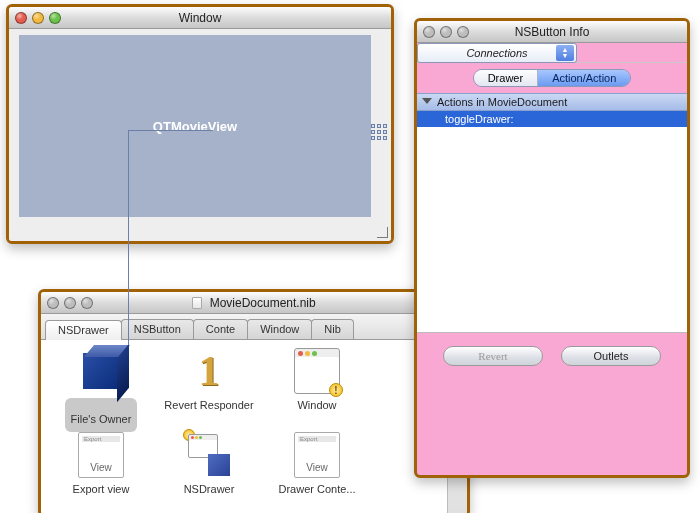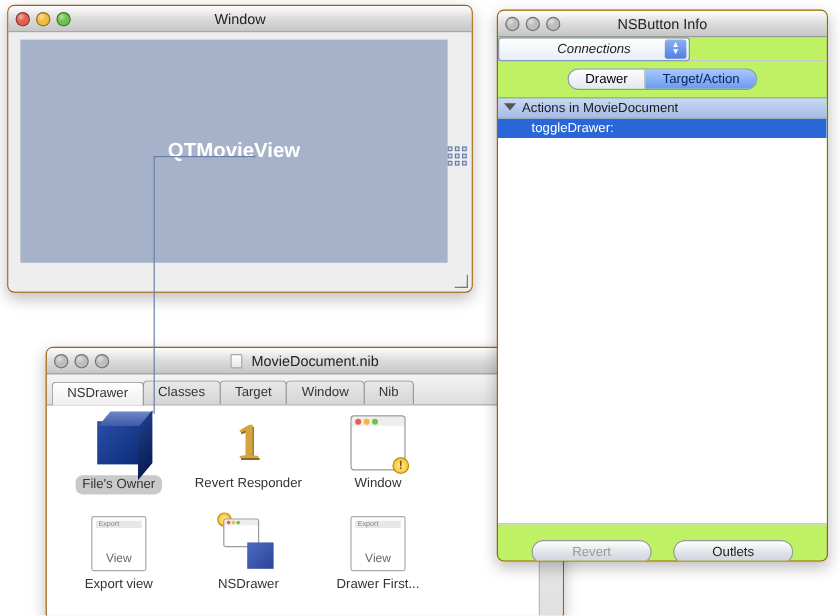--- a/index.html
+++ b/index.html
@@ -9,21 +9,21 @@
     background: #fff;
     width: 700px;
     height: 513px;
     position: relative;
     overflow: hidden;
   }
 
   
   .win {
     position: absolute;
-    border: 1px solid #a16207;
+    border: 3px solid #a16207;
     border-radius: 6px;
     background: #ececec;
     box-shadow: 0 5px 12px rgba(0,0,0,.25);
     overflow: hidden;
   }
   .titlebar {
     height: 22px;
     background: linear-gradient(#fdfdfd, #dcdcdc 50%, #c6c6c6);
     border-bottom: 1px solid #9a9a9a;
     display: flex;
@@ -73,21 +73,21 @@
   }
   .qtview {
     position: absolute;
     left: 10px; right: 20px; top: 6px; bottom: 24px;
     background: #a6b2c9;
     display: flex;
     align-items: center;
     justify-content: center;
     color: #fff;
     font-weight: bold;
-    font-size: 17px;
+    font-size: 13px;
   }
   .grid-handle {
     position: absolute;
     right: 4px; top: 95px;
     display: grid;
     grid-template-columns: repeat(3, 4px);
     grid-auto-rows: 4px;
     gap: 2px;
   }
   .grid-handle i {
@@ -154,21 +154,21 @@
     width: 108px;
     height: 84px;
     display:flex;
     flex-direction:column;
     align-items:center;
     justify-content:flex-start;
     font-size:11px;
     color:#333;
   }
   .nib-item .ico { width:46px; height:46px; margin-bottom:4px; position:relative; }
-  .nib-item.selected .lab { background:#c9c9c9; border-radius:6px; padding:2px 6px; }
+  .nib-item.selected .lab { background:#c9c9c9; border-radius:6px; padding:15px 6px; }
   .nib-item .lab { padding:1px 4px; white-space:nowrap; max-width:100px; overflow:hidden; text-overflow:ellipsis; }
 
   
   .ico-cube {
     background: linear-gradient(135deg,#2a4fa6,#0a2c7a);
     transform: rotate(0);
     width:36px; height:36px; margin:5px;
     position:relative;
   }
   .ico-cube::before{
@@ -242,23 +242,23 @@
     align-items:center;
     padding-top:4px;
     gap:4px;
   }
   #w-nib .side-strip .sb {
     width:14px;height:12px;border:1px solid #aaa;background:#eee;border-radius:2px;font-size:8px;line-height:10px;text-align:center;color:#666;
   }
 
   
   #w-info {
-    left: 414px; top: 8px;
+    left: 414px; top: 18px;
     width: 276px; height: 460px;
-    background:#bef264;
+    background:#f9a8d4;
   }
   #w-info .toolbar {
     height:20px;
     display:flex; align-items:center; justify-content:flex-start;
     border-bottom:1px solid #c9c9c9;
     font-style:italic;
   }
   .aqua-select {
     width:160px; height:20px;
     border:1px solid #8a99b8;
@@ -304,21 +304,21 @@
   }
   #w-info .list-head .disc{
     position:absolute; left:5px; top:4px;
     width:0;height:0;
     border-left:5px solid transparent;
     border-right:5px solid transparent;
     border-top:6px solid #555;
   }
   #w-info .list-body{
     background:#fff;
-    height:338px;
+    height:222px;
     border-bottom:1px solid #bbb;
     overflow:auto;
   }
   #w-info .list-row{
     padding:2px 6px 2px 28px;
     font-size:11px;
   }
   #w-info .list-row.sel{
     background:#2b66d8;
     color:#fff;
@@ -329,21 +329,21 @@
   }
   .aqua-btn{
     min-width:100px; height:20px;
     border:1px solid #9a9a9a;
     border-radius:10px;
     background:linear-gradient(#ffffff,#dcdfe6 60%,#cfd3da);
     font-size:11px; color:#222;
     display:flex;align-items:center;justify-content:center;
     box-shadow: inset 0 1px 0 #fff;
   }
-  .aqua-btn.dim{ color:#9a9a9a; }
+  .aqua-btn.dim{ color:#9a9a9a;font-family:Liberation Serif, serif; }
 
   
   .conn-line {
     position:absolute;
     background:#6c7fa6;
     z-index:50;
     pointer-events:none;
   }
   #line-v { left:128px; top:130px; width:1px; height:215px; }
   #line-h { left:128px; top:130px; height:1px; width:85px; }
@@ -389,22 +389,22 @@
       <span class="tl-gray"></span>
       <span class="tl-gray"></span>
     </div>
     <div class="wintitle">
       <span class="doc-icon"></span>
       <span>MovieDocument.nib</span>
     </div>
   </div>
   <div class="tabbar">
     <div class="tab active">NSDrawer</div>
-    <div class="tab">Classes</div>
-    <div class="tab">Target</div>
+    <div class="tab">NSButton</div>
+    <div class="tab">Conte</div>
     <div class="tab">Window</div>
     <div class="tab">Nib</div>
   </div>
   <div class="body">
     <div class="icon-area">
 
       <div class="nib-item selected">
         <div class="ico">
             <div class="ico-cube"></div>
           </div>
@@ -438,21 +438,21 @@
             <div class="cube"></div>
         </div>
         <div class="lab">NSDrawer</div>
       </div>
 
       <div class="nib-item">
         <div class="ico ico-view">
           <div class="bar">Export</div>
           <div class="txt">View</div>
         </div>
-        <div class="lab">Drawer First...</div>
+        <div class="lab">Drawer Conte...</div>
       </div>
 
     </div>
     <div class="side-strip">
       <div class="sb">▦</div>
       <div class="sb">≣</div>
     </div>
   </div>
 </div>
 
@@ -469,21 +469,21 @@
   <div class="toolbar">
     <div class="aqua-select">
       <span>Connections</span>
       <span class="arrows">▲<br>▼</span>
     </div>
   </div>
 
   <div class="segcontrol">
     <div class="seg">
       <div>Drawer</div>
-      <div class="on">Target/Action</div>
+      <div class="on">Action/Action</div>
     </div>
   </div>
 
   <div class="list-head">
     <span class="disc"></span>
     <span>Actions in MovieDocument</span>
   </div>
   <div class="list-body">
     <div class="list-row sel">
       <span>toggleDrawer:</span>

